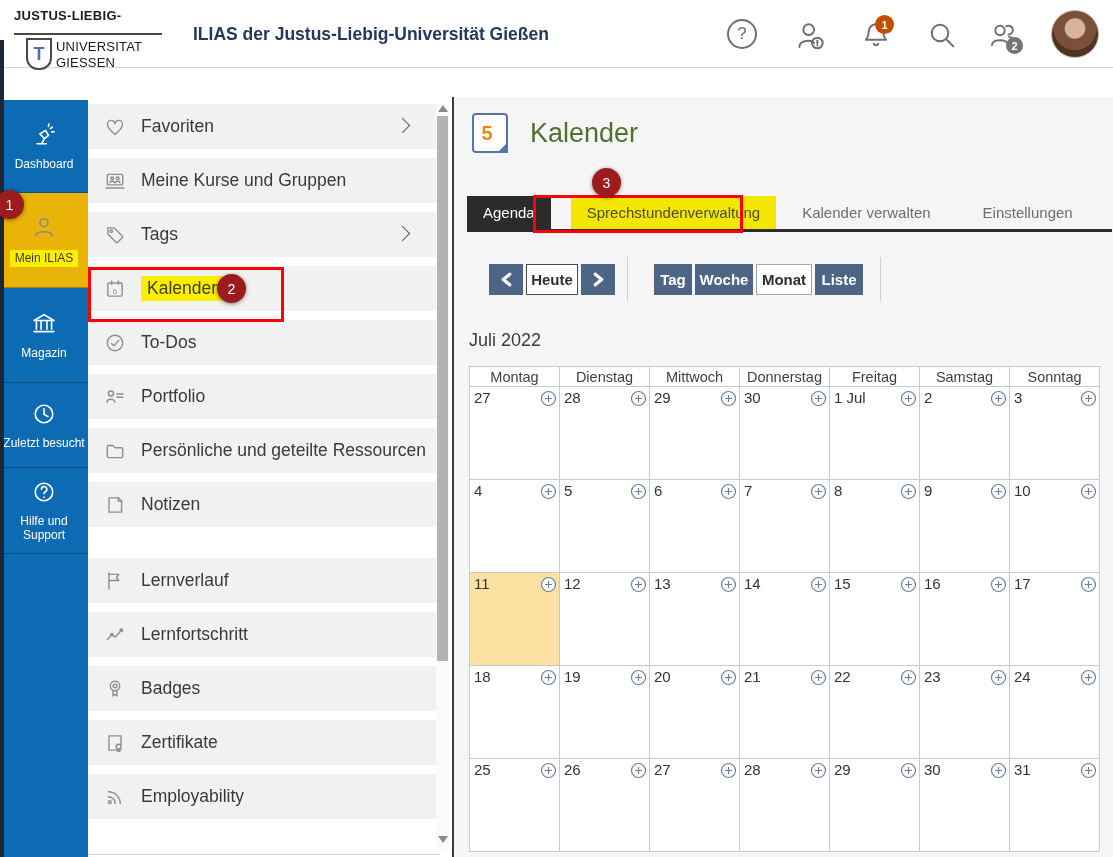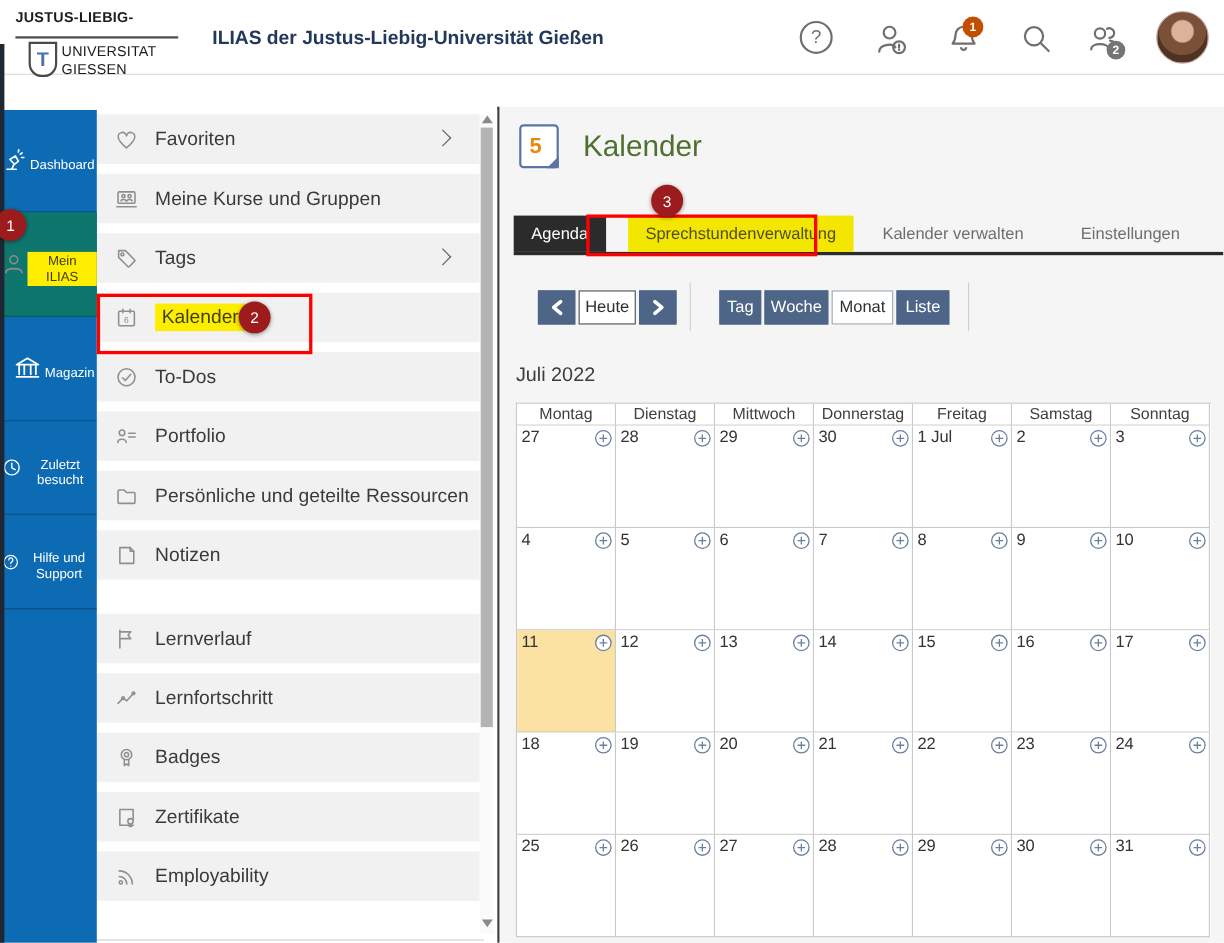--- a/index.html
+++ b/index.html
@@ -22,25 +22,25 @@
   .badge-orange{left:15px;top:-4px;width:19px;height:19px;background:#c44e00}
   .badge-gray{left:18px;top:18px;width:17px;height:17px;background:#757575}
   .avatar{position:absolute;left:1051px;top:10px;width:48px;height:48px;border-radius:50%;cursor:pointer;
     background:radial-gradient(circle at 50% 38%,#d9b49a 0 26%,#7a5138 30% 58%,#4e3322 60% 100%);border:1px solid #caa}
 
   
   .left-strip{position:absolute;left:0;top:40px;width:4px;height:817px;background:#1e2834;z-index:60}
 
   
   .sidebar{position:absolute;left:0;top:100px;width:88px;height:757px;background:#0d6bb3;z-index:10}
-  .sb-item{display:flex;flex-direction:row;align-items:center;justify-content:flex-end;border-bottom:1px solid rgba(0,0,0,.28);cursor:pointer}
+  .sb-item{display:flex;flex-direction:column;align-items:center;justify-content:center;border-bottom:1px solid rgba(0,0,0,.28);cursor:pointer}
   .sb-item .sb-ico{width:28px;height:28px}
   .sb-item .sb-ico svg{width:100%;height:100%;stroke:#fff;fill:none;stroke-width:1.4;stroke-linecap:round;stroke-linejoin:round}
   .sb-label{margin-top:9px;font-size:12px;color:#fff;text-align:center;line-height:1.15;padding:0 2px}
-  .sb-item.active{background:#0f766e}
+  .sb-item.active{background:#eab308}
   .sb-item.active .sb-ico svg{stroke:#8c8c8c}
   .sb-item.active .sb-label{background:#ffee00;color:#3c3c10;padding:2px 5px;font-weight:500}
 
   
   .menu-panel{position:absolute;left:88px;top:100px;width:364px;height:757px;background:#fff;padding:4px 0 0 0;z-index:9}
   .m-item{width:348px;height:45px;background:#f1f1f1;margin-bottom:9px;display:flex;align-items:center;padding-left:16px;position:relative;cursor:pointer}
   .m-ico{width:22px;height:22px;margin-right:15px;flex:none}
   .m-ico svg{width:100%;height:100%;stroke:#8f8f8f;fill:none;stroke-width:1.3;stroke-linecap:round;stroke-linejoin:round}
   .m-label{font-size:17.5px;color:#3a3a3a}
   .m-label.hl{background:#fdee00;padding:2px 6px;color:#3f3f10}
@@ -57,21 +57,21 @@
   .title-row{margin-top:14px;margin-left:5px;display:flex;align-items:center;height:44px}
   .cal-app-icon{width:36px;height:40px;background:#fff;border:2px solid #5b74a8;border-radius:4px;position:relative;display:flex;align-items:center;justify-content:center}
   .cal-app-icon .num{color:#e8880c;font-weight:bold;font-size:20px;margin-right:6px}
   .cal-app-icon .fold{position:absolute;right:-2px;bottom:-2px;width:0;height:0;border-left:11px solid transparent;border-bottom:11px solid #5b74a8}
   .page-title{margin-left:22px;font-size:27px;font-weight:500;color:#507031}
   .tabs{margin-top:41px;height:36px;display:flex;align-items:stretch;border-bottom:3px solid #2b2b2b;width:645px}
   .tab{display:flex;align-items:center;padding:0 16px;font-size:15px;color:#6e6e6e;cursor:pointer;white-space:nowrap}
   .tab.active{background:#2b2b2b;color:#fff}
   .tab.hl-tab{background:#f3e600;color:#4e4e1e;margin-left:20px}
   .toolbar{margin-top:30px;margin-left:22px;display:flex;align-items:center;height:34px}
-  .btn{background:#4d6586;color:#fff;font-size:15px;font-weight:400;border:1px solid #4d6586;height:31px;display:flex;align-items:center;justify-content:center;cursor:pointer}
+  .btn{background:#4d6586;color:#fff;font-size:15px;font-weight:700;border:1px solid #4d6586;height:31px;display:flex;align-items:center;justify-content:center;cursor:pointer}
   .btn.light{background:#fff;color:#2e2e2e;border:1px solid #4c4c4c}
   .btn.light2{background:#fff;color:#2e2e2e;border:1px solid #9aa7b5}
   .nav-btn{width:34px}
   .nav-btn svg{width:13px;height:15px;stroke:#fff;fill:none;stroke-width:3;stroke-linecap:round;stroke-linejoin:round}
   .grp{display:flex;gap:3px}
   .tdivider{width:1px;height:44px;background:#cfcfcf;margin-left:12px;margin-right:26px}
   .tdivider2{width:1px;height:44px;background:#cfcfcf;margin-left:17px;margin-right:16px}
   .month-title{margin-top:34px;margin-left:2px;font-size:18px;font-weight:500;color:#3c3c3c}
   .grid{margin-top:15px;margin-left:2px;width:632px;border-top:1px solid #c9c9c9;border-left:1px solid #c9c9c9;display:grid;grid-template-columns:repeat(7,90px);background:#fff}
   .wd{height:20px;border-right:1px solid #c9c9c9;border-bottom:1px solid #c9c9c9;font-size:14.5px;color:#3f3f3f;display:flex;align-items:center;justify-content:center}

